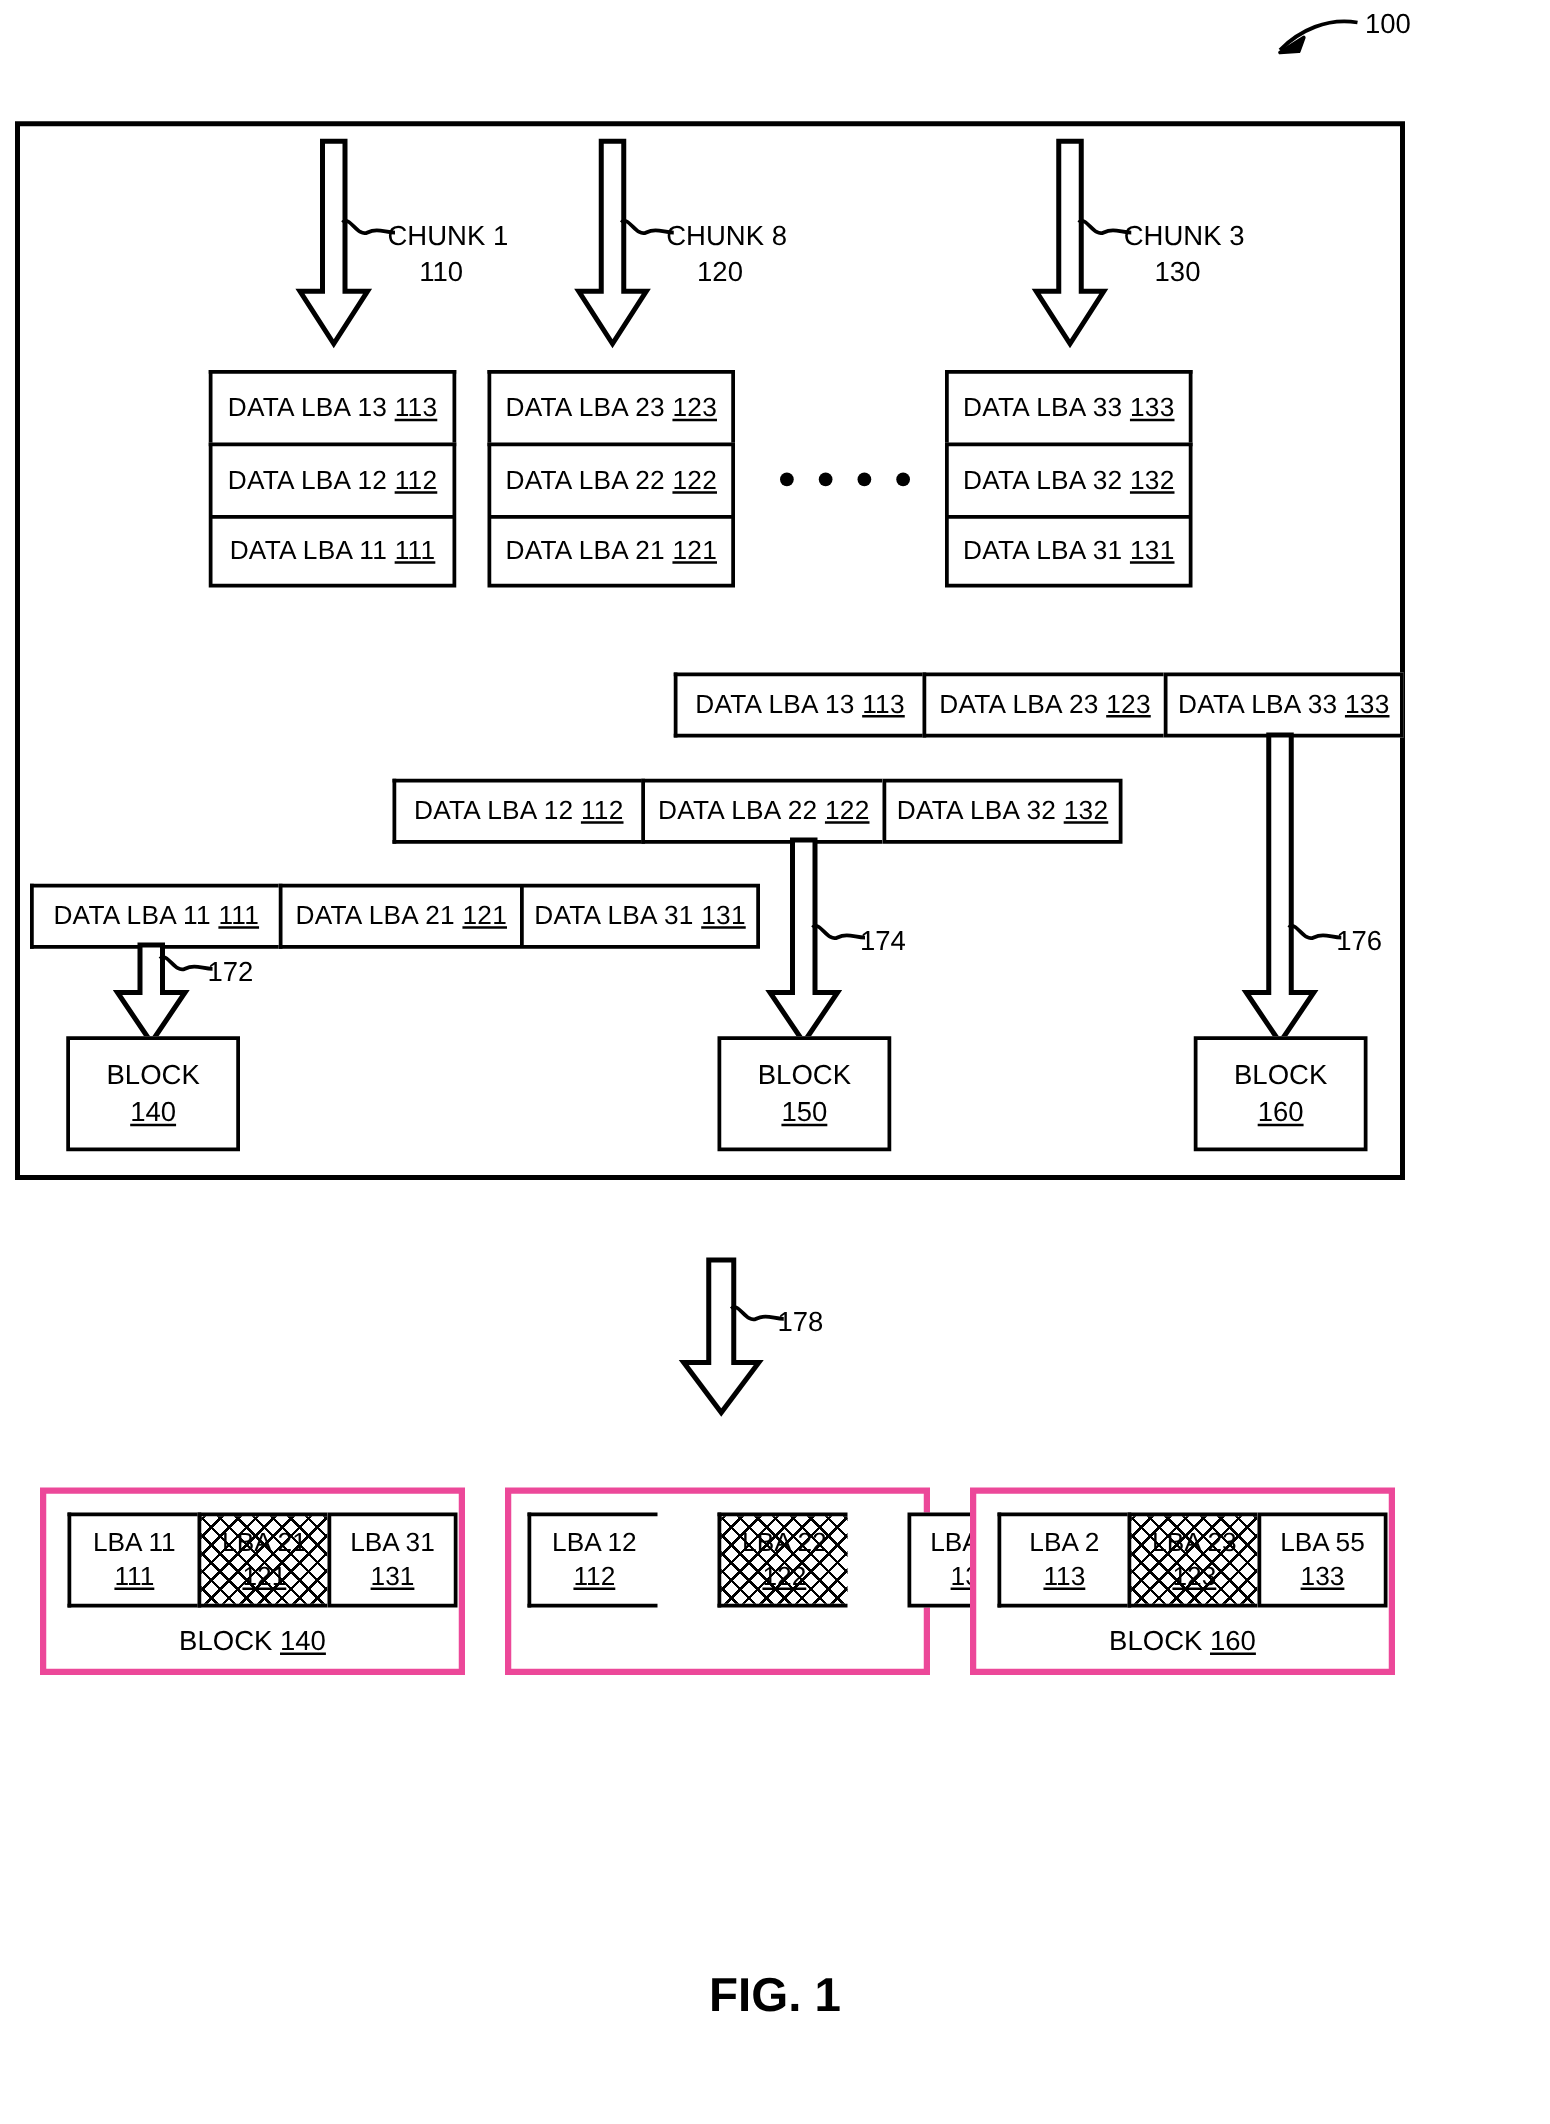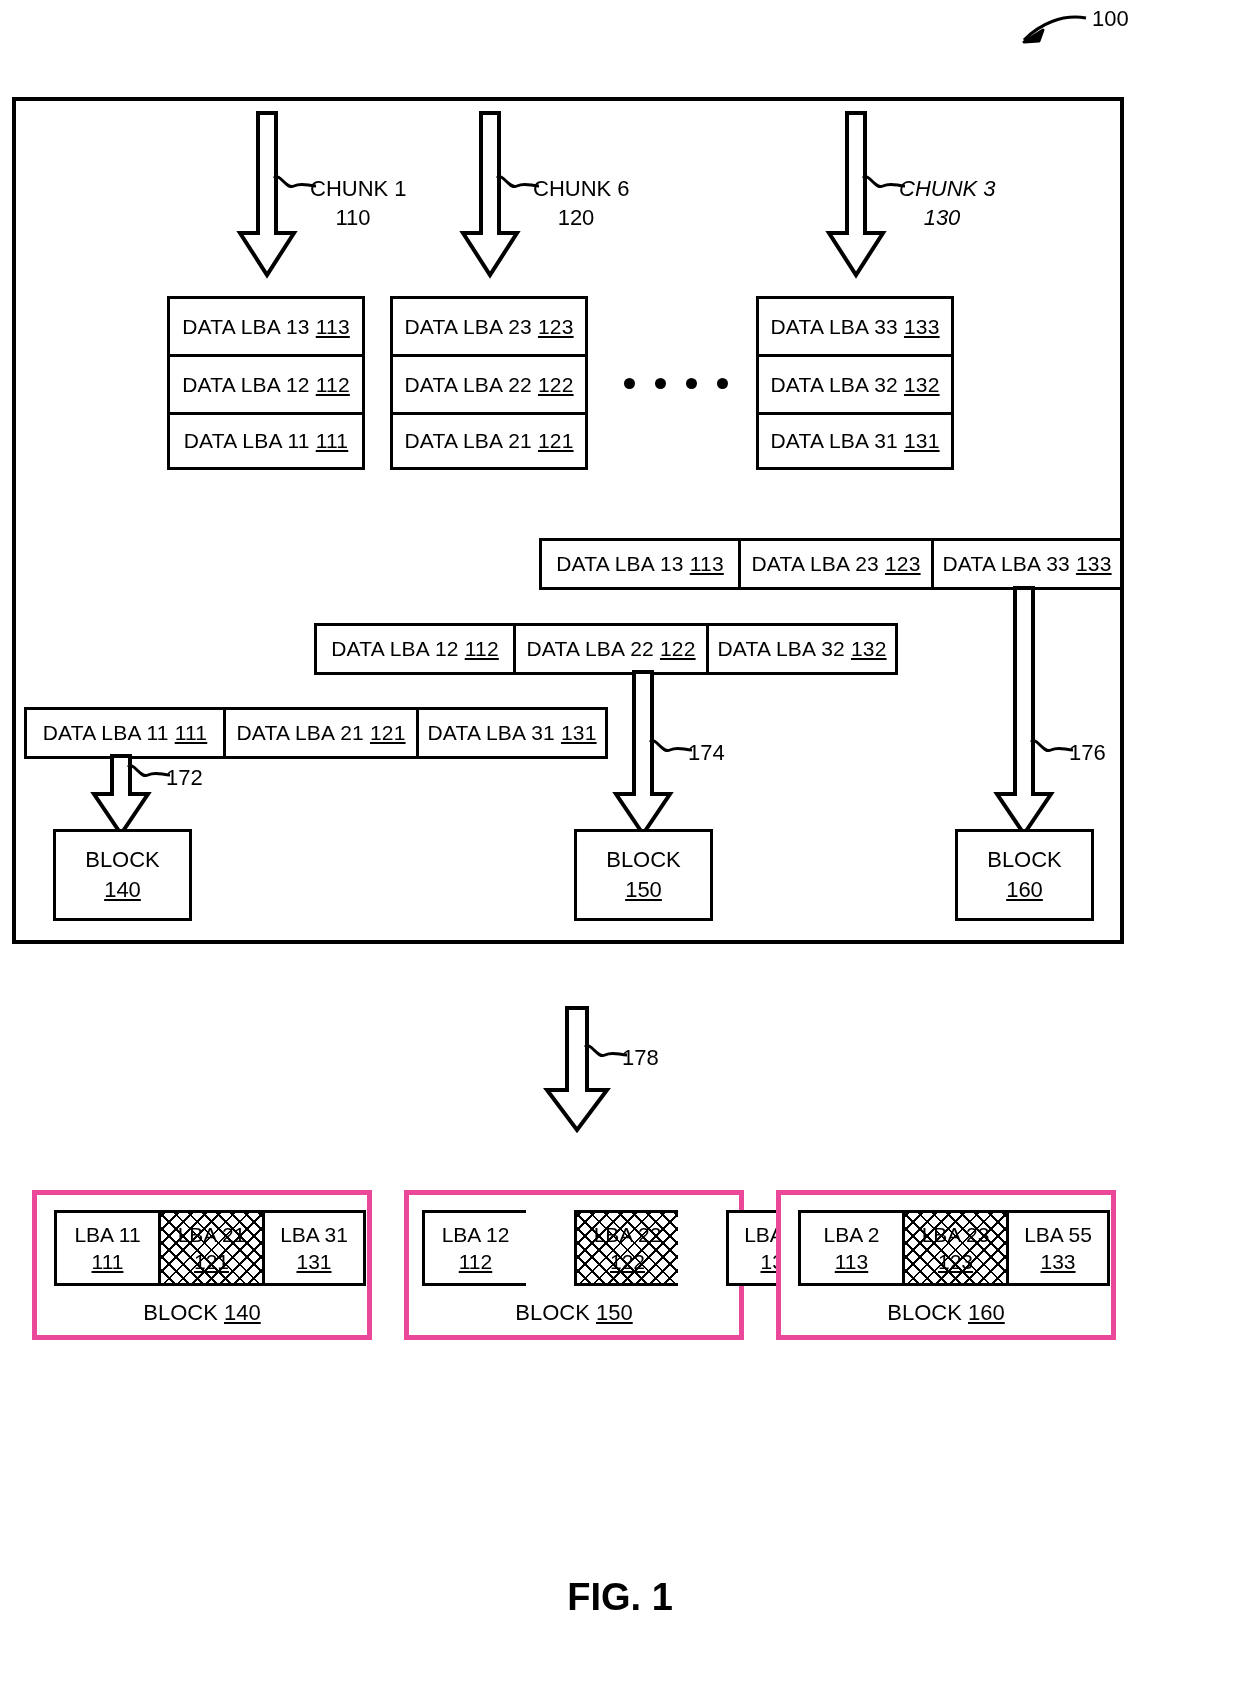--- a/index.html
+++ b/index.html
@@ -187,21 +187,21 @@
     </div>
   </div>
 
   <svg class="abs" style="left:455px; top:113px;" width="70" height="175" viewBox="0 0 70 175">
     <path d="M26 0 L44 0 L44 120 L62 120 L35 162 L8 120 L26 120 Z" fill="#fff" stroke="#000" stroke-width="4" stroke-linejoin="miter"></path>
   </svg>
   <svg class="abs" style="left:495px; top:174px;" width="46" height="24" viewBox="0 0 46 24">
     <path d="M2 4 C 8 -2, 14 16, 22 12 C 30 8, 36 12, 44 12" fill="none" stroke="#000" stroke-width="3"></path>
   </svg>
   <div class="chunk-label" style="left:533px; top:176px;">
-    <span>CHUNK 6</span>
+    <span>CHUNK 8</span>
     <span class="num">120</span>
   </div>
 
   <div class="stack" style="left:390px; top:296px; width:198px;">
     <div class="cell">
       <span>DATA LBA 23</span>&nbsp;<span class="und">123</span>
     </div>
     <div class="cell">
       <span>DATA LBA 22</span>&nbsp;<span class="und">122</span>
     </div>
@@ -216,21 +216,21 @@
     <span></span>
     <span></span>
   </div>
 
   <svg class="abs" style="left:821px; top:113px;" width="70" height="175" viewBox="0 0 70 175">
     <path d="M26 0 L44 0 L44 120 L62 120 L35 162 L8 120 L26 120 Z" fill="#fff" stroke="#000" stroke-width="4" stroke-linejoin="miter"></path>
   </svg>
   <svg class="abs" style="left:861px; top:174px;" width="46" height="24" viewBox="0 0 46 24">
     <path d="M2 4 C 8 -2, 14 16, 22 12 C 30 8, 36 12, 44 12" fill="none" stroke="#000" stroke-width="3"></path>
   </svg>
-  <div class="chunk-label" style="left:899px; top:176px;font-style:italic;">
+  <div class="chunk-label" style="left:899px; top:176px;">
     <span>CHUNK 3</span>
     <span class="num">130</span>
   </div>
 
   <div class="stack" style="left:756px; top:296px; width:198px;">
     <div class="cell">
       <span>DATA LBA 33</span>&nbsp;<span class="und">133</span>
     </div>
     <div class="cell">
       <span>DATA LBA 32</span>&nbsp;<span class="und">132</span>
@@ -352,24 +352,20 @@
       </div>
       <div class="lbacell hatched">
         <span>LBA 22</span>
         <span class="n">122</span>
       </div>
       <div class="lbacell">
         <span>LBA 32</span>
         <span class="n">132</span>
       </div>
     </div>
-    <div class="blabel" style="top:105px;">
-      <span>BLOCK</span>
-      <span class="n">150</span>
-    </div>
   </div>
 
   <div class="bgroup" style="left:776px; top:1190px; width:340px; height:150px;">
     <div class="lbarow" style="left:17px; top:15px;">
       <div class="lbacell">
         <span>LBA 2</span>
         <span class="n">113</span>
       </div>
       <div class="lbacell hatched">
         <span>LBA 23</span>

